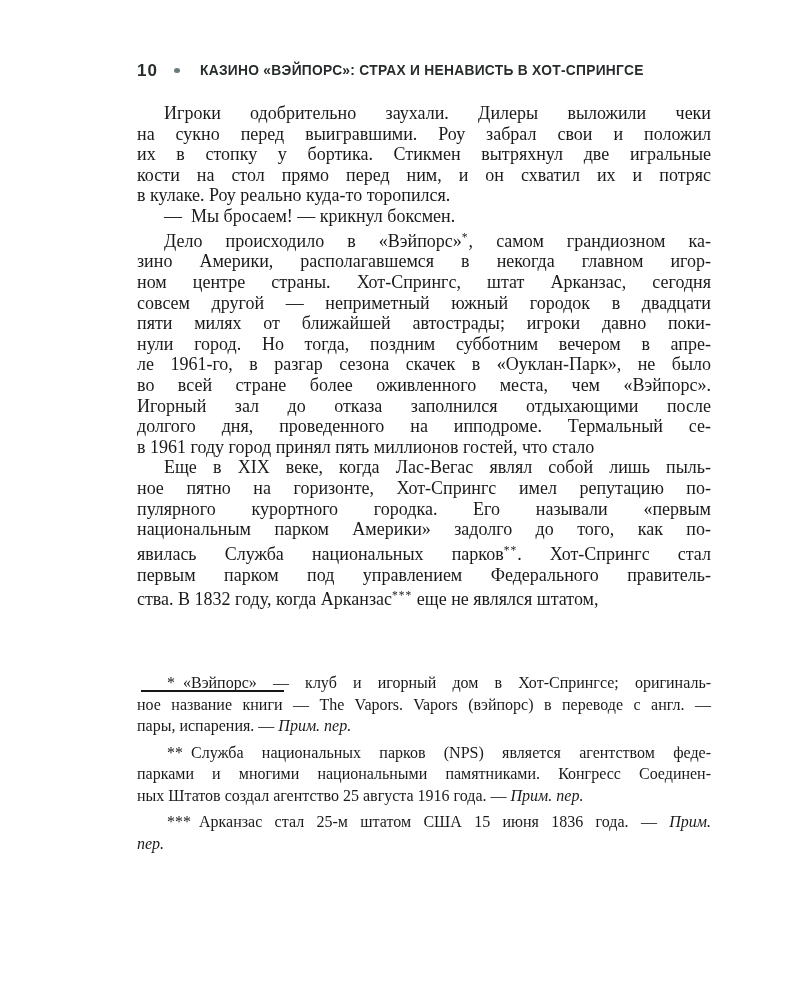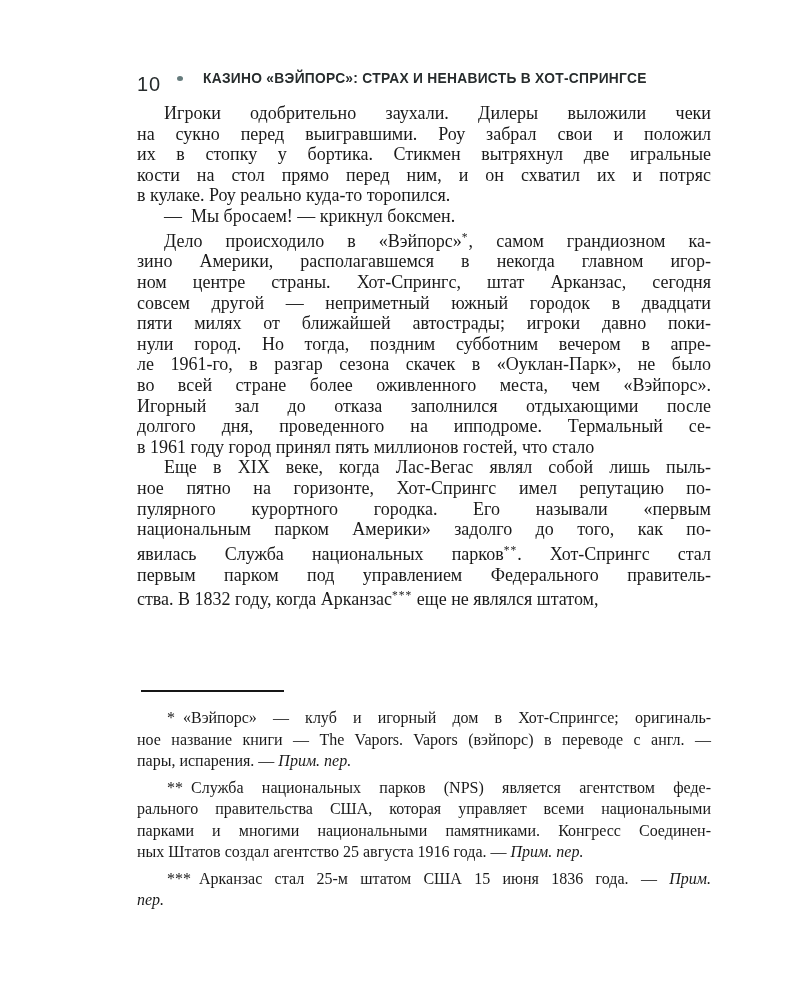--- a/index.html
+++ b/index.html
@@ -11,21 +11,21 @@
   }
   .page{position:relative;width:800px;height:1000px;background:#ffffff;overflow:hidden;}
 
   
   .running-head{
     position:absolute;left:137px;top:62px;
     display:flex;align-items:center;
     font-family:"Liberation Sans", sans-serif;
     color:var(--c-header_text, #272c2d);
   }
-  .pagenum{font-size:20px;font-weight:400;letter-spacing:1px;line-height:1;margin-top:12px;}
+  .pagenum{font-size:17px;font-weight:700;letter-spacing:1px;line-height:1;}
   .dot{width:6px;height:5px;border-radius:50%;background:var(--c-bullet,#657b7c);margin-left:16px;margin-right:20px;flex:0 0 auto;}
   .head-title{
     font-size:14.5px;font-weight:700;letter-spacing:.3px;white-space:nowrap;
     transform:scaleX(.95);transform-origin:left center;line-height:1;
   }
 
   
   .body-text{
     position:absolute;left:137px;top:103px;width:574px;
     font-size:18px;line-height:20.6px;
@@ -33,21 +33,21 @@
   .para{margin:0;}
   .line{text-align:justify;text-align-last:justify;}
   .para .line:last-child{text-align-last:left;}
   .para .line:first-child{text-indent:27px;}
   .sup{font-size:64%;vertical-align:.55em;letter-spacing:1px;}
   .i{font-style:italic;}
 
   
   .fn-divider{position:absolute;left:141px;top:690px;width:143px;height:2px;background:var(--c-divider,#161616);}
   .footnotes{
-    position:absolute;left:137px;top:707px;width:574px;
+    position:absolute;left:137px;top:672px;width:574px;
     font-size:16px;line-height:21.5px;
   }
   .footnotes .para{margin-bottom:5px;}
   .footnotes .line:first-child{text-indent:30px;}
 </style>
 </head>
 <body style="--c-text: #1a1a1a; --c-header_text: #272c2d; --c-bullet: #657b7c; --c-divider: #161616; --c-background: #ffffff;">
 
 <div class="page">
 
@@ -95,21 +95,20 @@
   <div class="fn-divider"></div>
 
   <section class="footnotes">
       <div class="para">
         <div class="line">* «Вэйпорс» — клуб и игорный дом в Хот-Спрингсе; оригиналь-</div>
         <div class="line">ное название книги — The Vapors. Vapors (вэйпорс) в переводе с англ. —</div>
         <div class="line">пары, испарения. — <span class="i">Прим. пер.</span></div>
       </div>
       <div class="para">
         <div class="line">** Служба национальных парков (NPS) является агентством феде-</div>
-        <div class="line">рального правительства США, которая управляет всеми национальными</div>
         <div class="line">парками и многими национальными памятниками. Конгресс Соединен-</div>
         <div class="line">ных Штатов создал агентство 25 августа 1916 года. — <span class="i">Прим. пер.</span></div>
       </div>
       <div class="para">
         <div class="line">*** Арканзас стал 25-м штатом США 15 июня 1836 года. — <span class="i">Прим.</span></div>
         <div class="line"><span class="i">пер.</span></div>
       </div>
     </section>
 
 </div>

